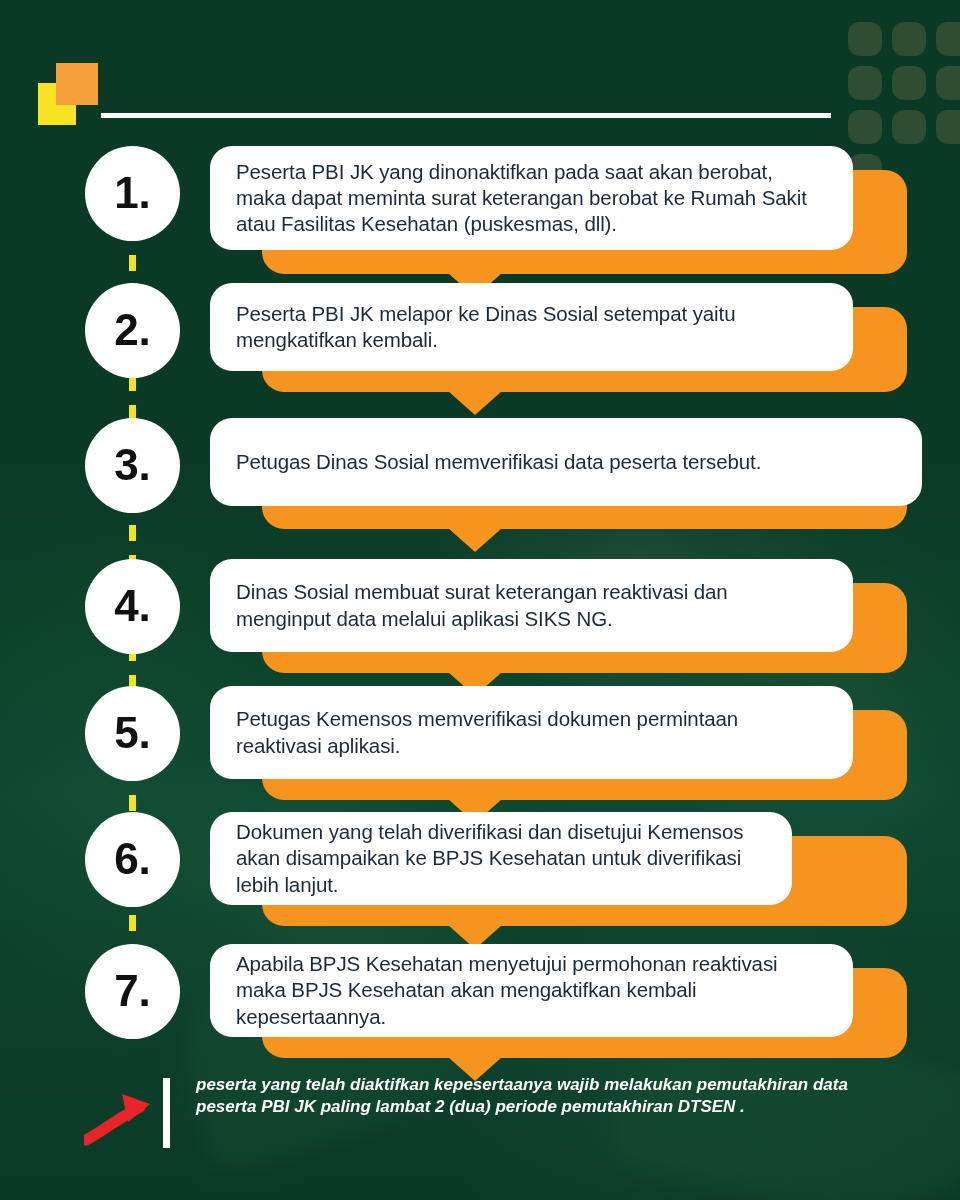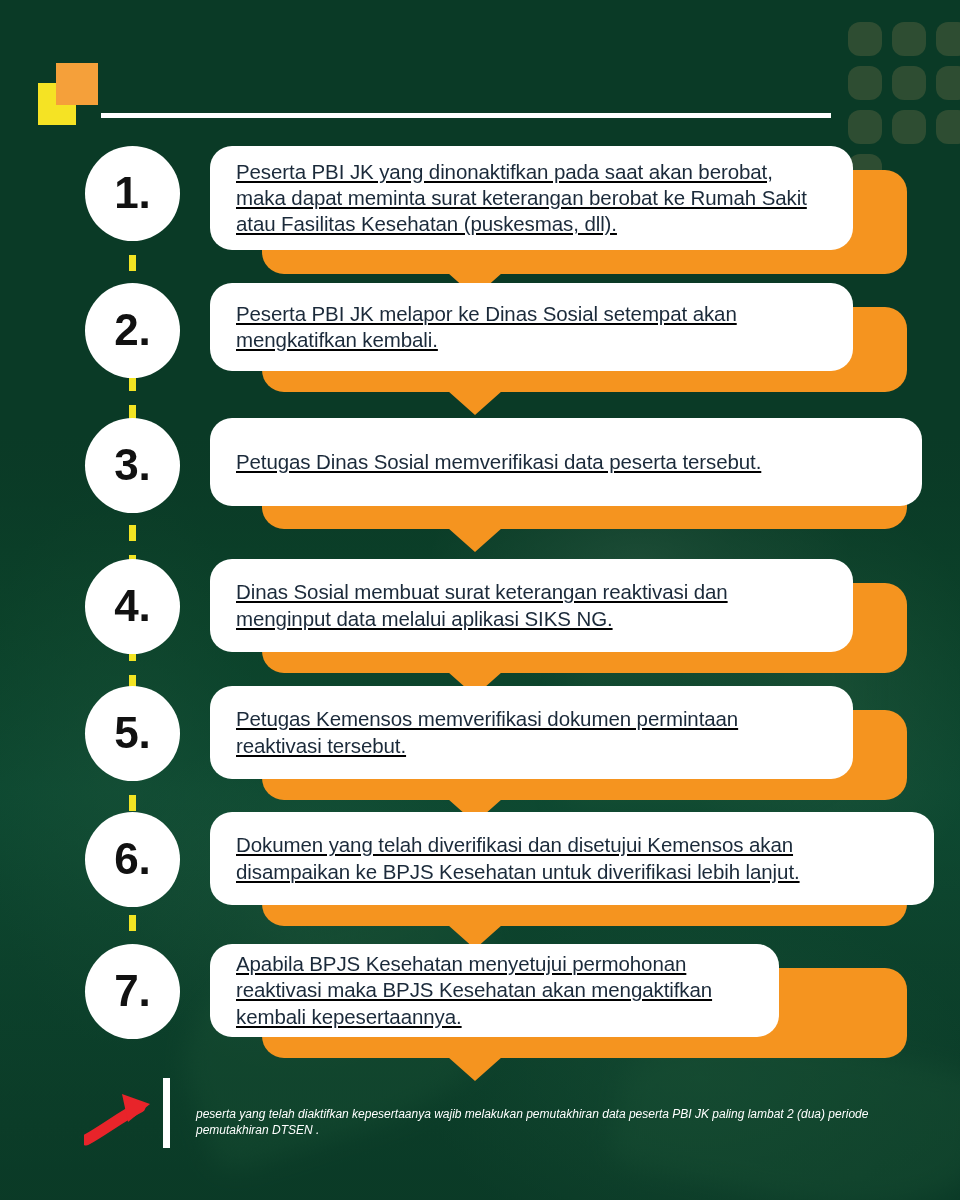--- a/index.html
+++ b/index.html
@@ -163,47 +163,46 @@
     position: absolute;
     left: 0;
     top: 0;
     background: #ffffff;
     border-radius: 22px;
     z-index: 3;
     box-sizing: border-box;
     padding: 0 26px;
     display: flex;
     align-items: center;
-    text-decoration: underline;
   }
   .card-text {
     font-size: 20.5px;
     line-height: 1.28;
     color: #1b2a3a;
     letter-spacing: -0.1px;
   }
 
   
   .foot-bar {
     position: absolute;
     left: 163px;
     top: 1078px;
     width: 7px;
     height: 70px;
     background: #ffffff;
   }
   .foot-text {
     position: absolute;
     left: 196px;
-    top: 1107px;
+    top: 1074px;
     width: 680px;
-    font-size: 12px;
+    font-size: 17px;
     line-height: 1.32;
     font-style: italic;
-    font-weight: normal;
+    font-weight: bold;
     color: #ffffff;
   }
   .foot-arrow {
     position: absolute;
     left: 84px;
     top: 1084px;
     width: 80px;
     height: 70px;
   }
 </style>
@@ -258,21 +257,21 @@
 
   <div class="step" style="top:283px;">
     <div class="num-circle" style="top:0;">
       <span class="num-text">2.</span>
     </div>
     <div class="card-wrap">
       <div class="card-orange" style="top:24px; width:645px; height:85px;">
         <div class="tip"></div>
       </div>
       <div class="card-white" style="width:643px; height:88px;">
-        <div class="card-text">Peserta PBI JK melapor ke Dinas Sosial setempat akan mengkatifkan kembali.</div>
+        <div class="card-text">Peserta PBI JK melapor ke Dinas Sosial setempat yaitu mengkatifkan kembali.</div>
       </div>
     </div>
   </div>
 
   <div class="step" style="top:418px;">
     <div class="num-circle" style="top:0;">
       <span class="num-text">3.</span>
     </div>
     <div class="card-wrap">
       <div class="card-orange" style="top:24px; width:645px; height:87px;">
@@ -300,48 +299,48 @@
 
   <div class="step" style="top:686px;">
     <div class="num-circle" style="top:0;">
       <span class="num-text">5.</span>
     </div>
     <div class="card-wrap">
       <div class="card-orange" style="top:24px; width:645px; height:90px;">
         <div class="tip"></div>
       </div>
       <div class="card-white" style="width:643px; height:93px;">
-        <div class="card-text">Petugas Kemensos memverifikasi dokumen permintaan reaktivasi tersebut.</div>
+        <div class="card-text">Petugas Kemensos memverifikasi dokumen permintaan reaktivasi aplikasi.</div>
       </div>
     </div>
   </div>
 
   <div class="step" style="top:812px;">
     <div class="num-circle" style="top:0;">
       <span class="num-text">6.</span>
     </div>
     <div class="card-wrap">
       <div class="card-orange" style="top:24px; width:645px; height:90px;">
         <div class="tip"></div>
       </div>
-      <div class="card-white" style="width:724px; height:93px;">
+      <div class="card-white" style="width:582px; height:93px;">
         <div class="card-text">Dokumen yang telah diverifikasi dan disetujui Kemensos akan disampaikan ke BPJS Kesehatan untuk diverifikasi lebih lanjut.</div>
       </div>
     </div>
   </div>
 
   <div class="step" style="top:944px;">
     <div class="num-circle" style="top:0;">
       <span class="num-text">7.</span>
     </div>
     <div class="card-wrap">
       <div class="card-orange" style="top:24px; width:645px; height:90px;">
         <div class="tip"></div>
       </div>
-      <div class="card-white" style="width:569px; height:93px;">
+      <div class="card-white" style="width:643px; height:93px;">
         <div class="card-text">Apabila BPJS Kesehatan menyetujui permohonan reaktivasi maka BPJS Kesehatan akan mengaktifkan kembali kepesertaannya.</div>
       </div>
     </div>
   </div>
 
   <svg class="foot-arrow" viewBox="0 0 80 70">
     <path d="M2 56 C 20 46, 38 32, 56 23" stroke="#e8242a" stroke-width="11" fill="none" stroke-linecap="round"></path>
     <path d="M38 10 L 66 20 L 44 38 Z" fill="#e8242a"></path>
   </svg>
   <div class="foot-bar"></div>

